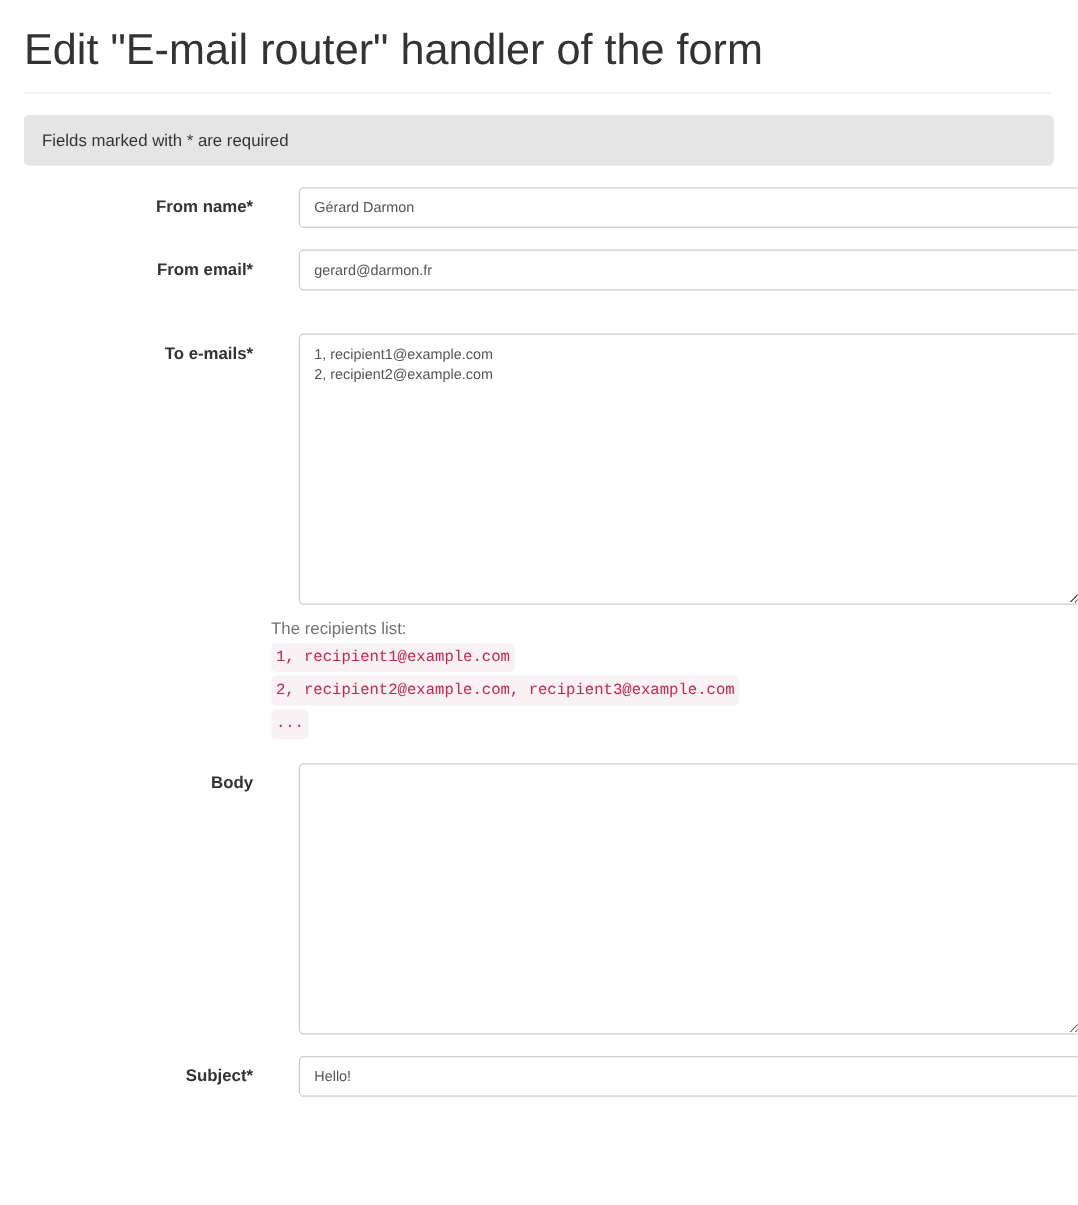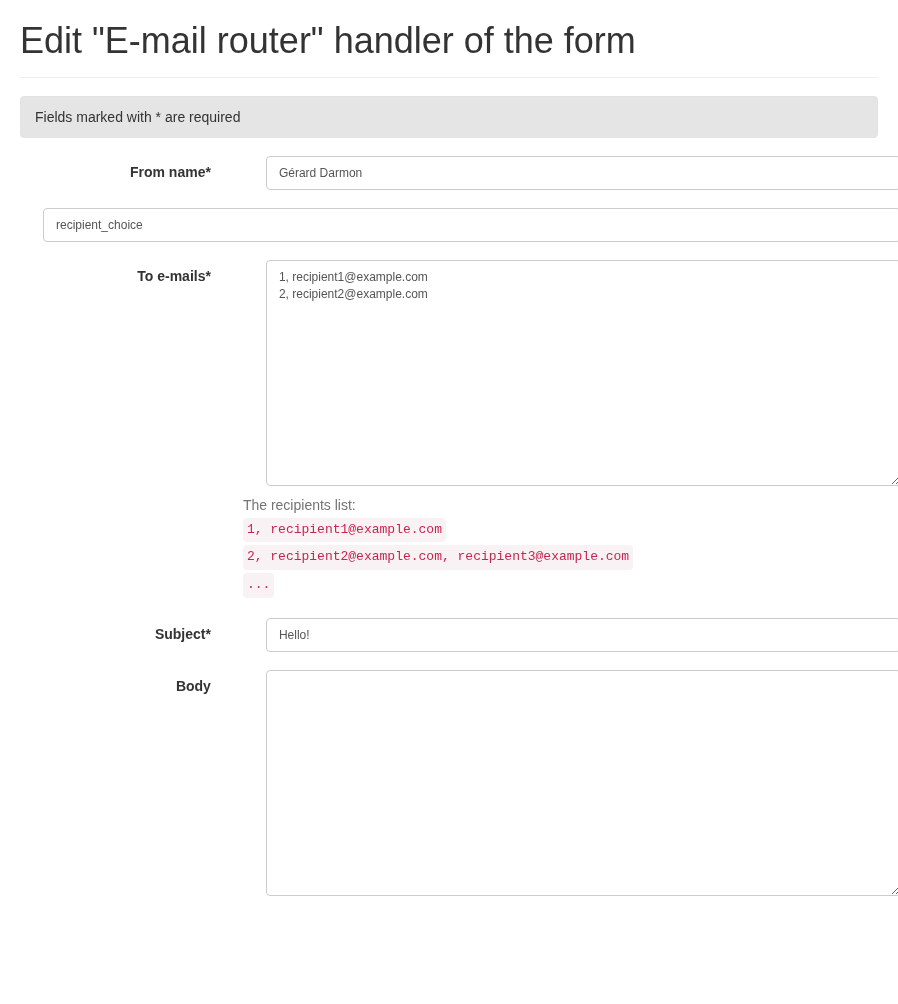--- a/index.html
+++ b/index.html
@@ -34,21 +34,20 @@
       color: #333;
       margin-bottom: 18px;
     }
     .form-horizontal {
       width: 100%;
     }
     .form-group {
       display: flex;
       align-items: flex-start;
       margin-bottom: 18px;
-      gap: 17px;
     }
     .control-label {
       width: 24%;
       text-align: right;
       font-weight: 700;
       padding-right: 15px;
       padding-top: 8px;
       color: #333;
     }
     .control-field {
@@ -105,48 +104,51 @@
 
 <form class="form-horizontal">
 
   <div class="form-group">
     <label class="control-label">From name*</label>
     <div class="control-field">
       <input type="text" class="form-control" value="Gérard Darmon" style="">
     </div>
   </div>
 
+  <div class="form-group">
+    <label class="control-label">From email*</label>
+    <div class="control-field">
+      <input type="text" class="form-control" value="gerard@darmon.fr" style="">
+    </div>
+  </div>
 
   <div class="form-group">
-    <div class="control-field">
-      <input type="text" class="form-control" value="recipient_choice" style="">
-    </div>
   </div>
 
   <div class="form-group">
     <label class="control-label">To e-mails*</label>
     <div class="control-field">
       <textarea class="form-control ta-large" style="">1, recipient1@example.com
 2, recipient2@example.com</textarea>
       <div class="help-block">
         <span>The recipients list:</span><br>
         <code>1, recipient1@example.com</code><br>
         <code>2, recipient2@example.com, recipient3@example.com</code><br>
         <code>...</code><br>
       </div>
     </div>
   </div>
 
   <div class="form-group">
+    <label class="control-label">Body</label>
+    <div class="control-field">
+      <textarea class="form-control ta-medium" style=""></textarea>
+    </div>
+  </div>
+
+  <div class="form-group">
     <label class="control-label">Subject*</label>
     <div class="control-field">
       <input type="text" class="form-control" value="Hello!" style="">
     </div>
   </div>
 
-  <div class="form-group">
-    <label class="control-label">Body</label>
-    <div class="control-field">
-      <textarea class="form-control ta-medium" style=""></textarea>
-    </div>
-  </div>
-
 </form>
 
 </body></html>

